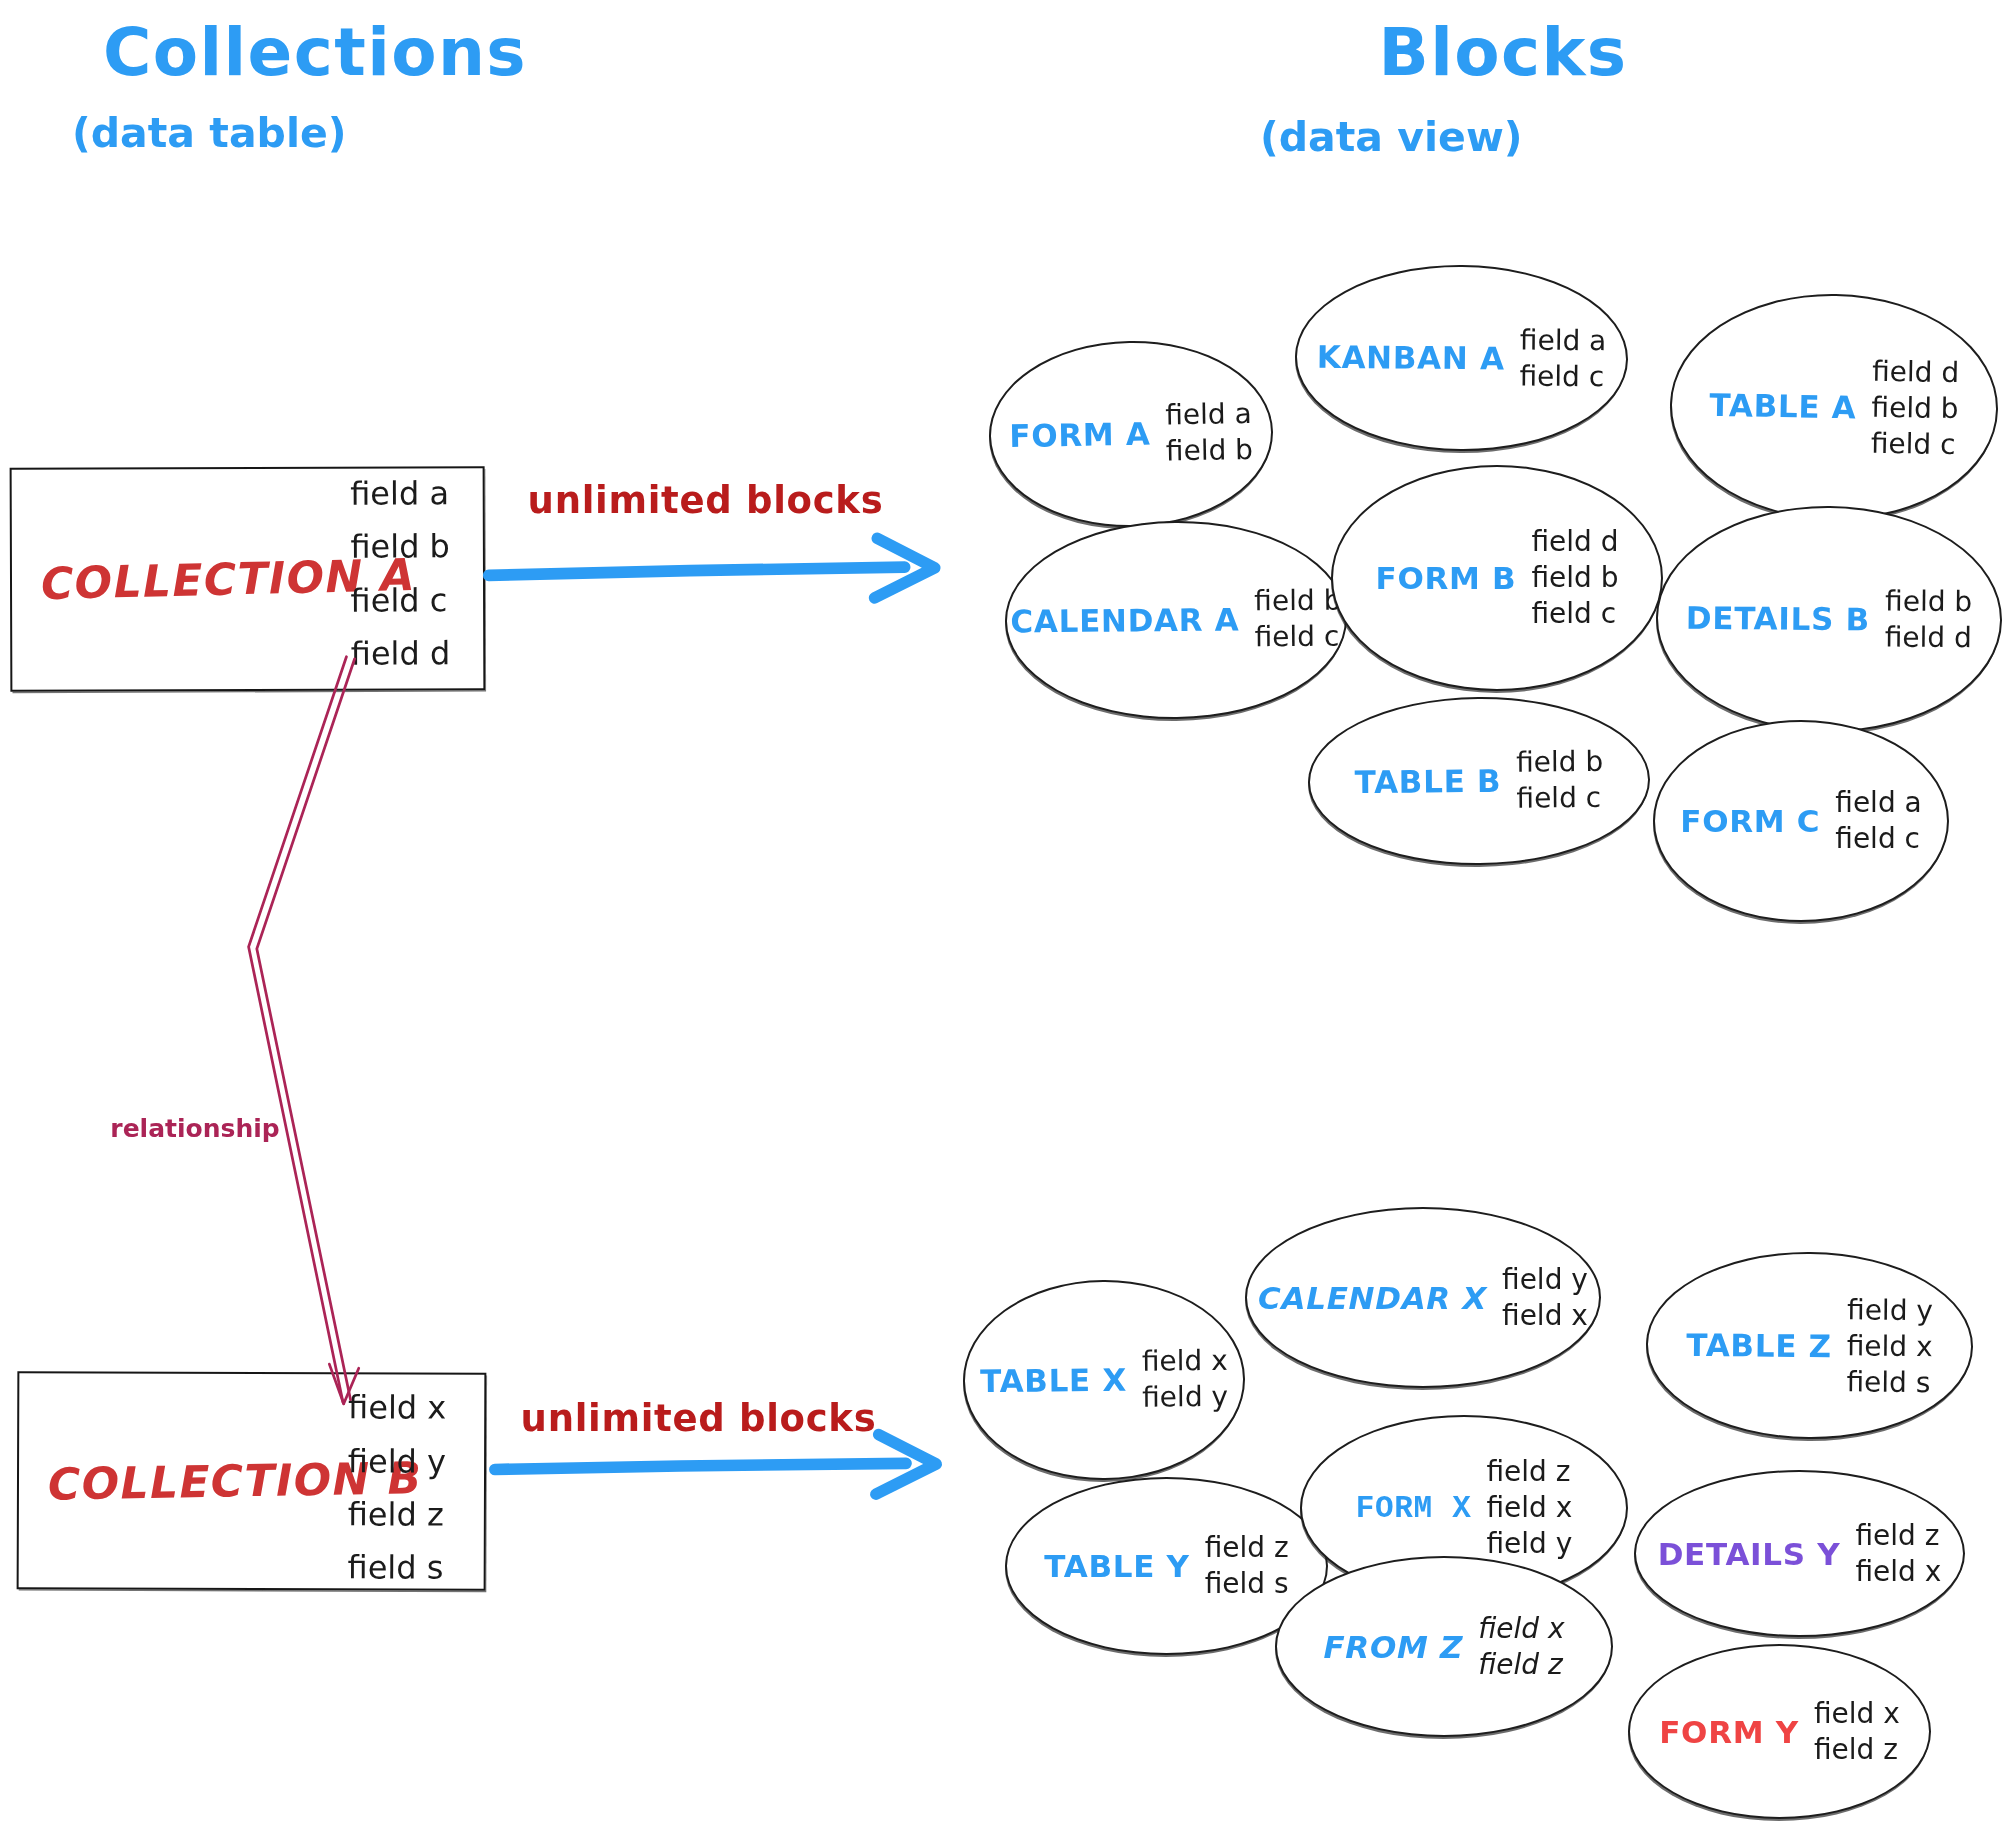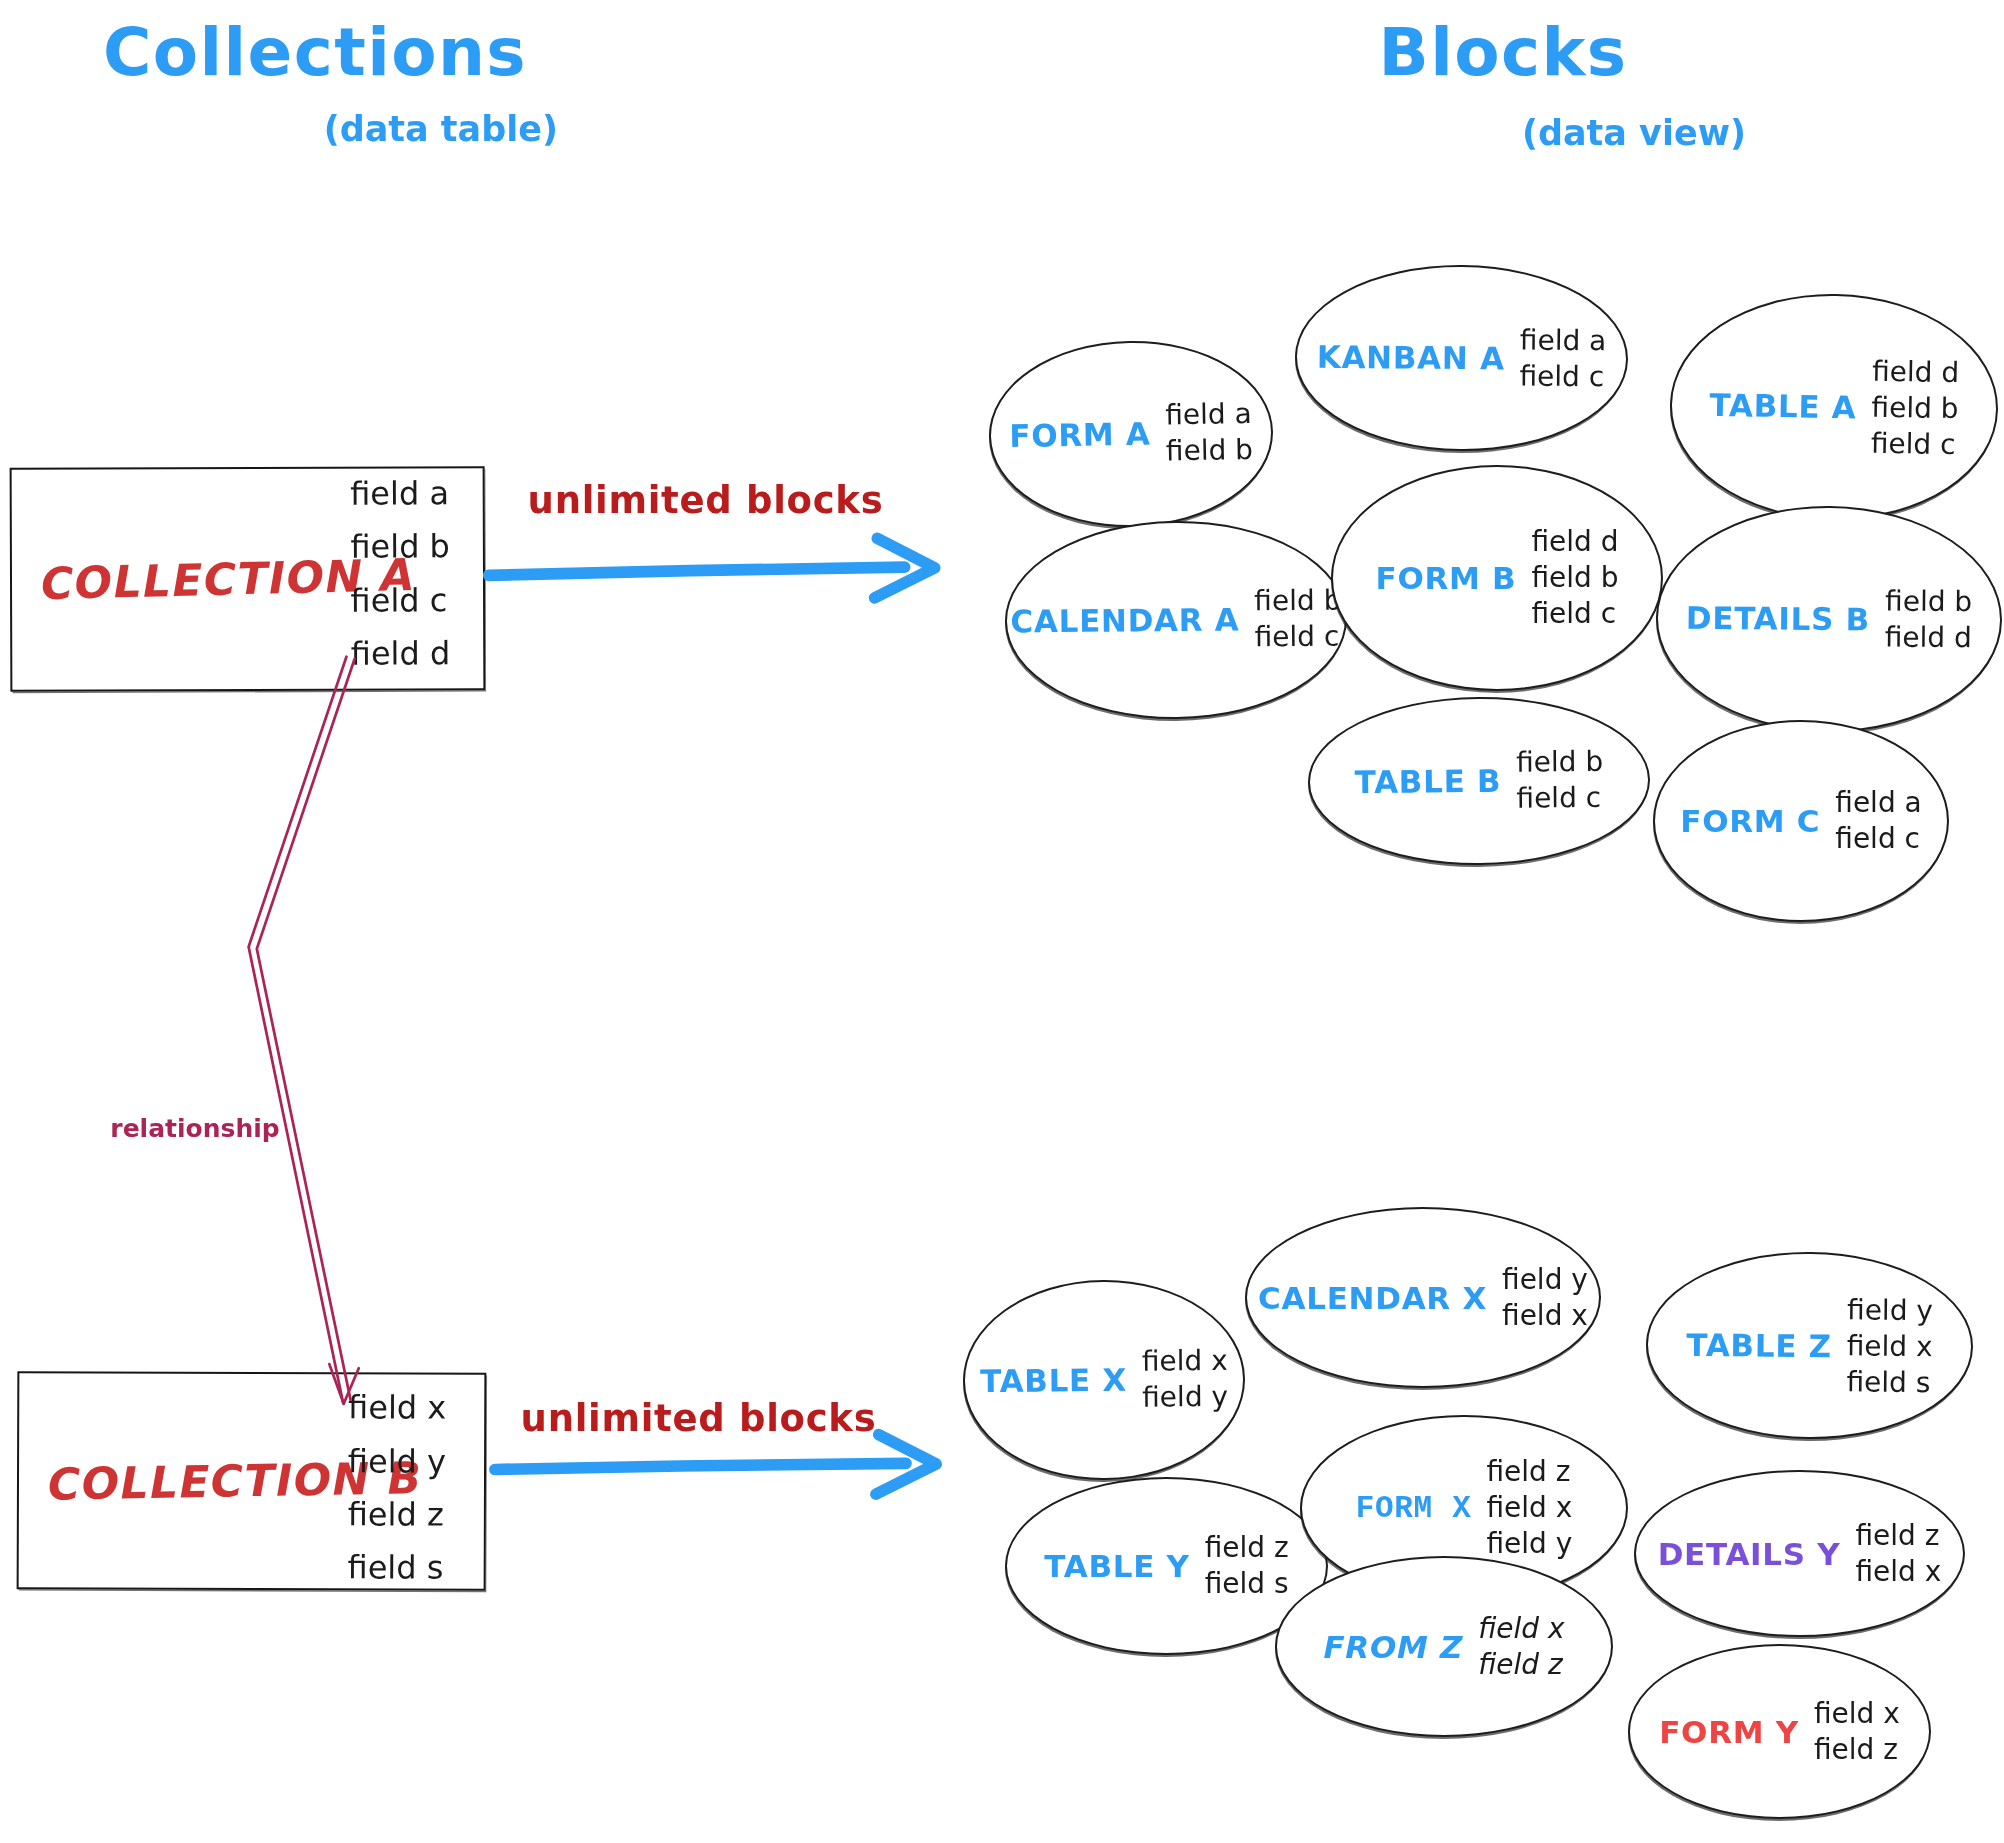--- a/index.html
+++ b/index.html
@@ -1,20 +1,20 @@
 <!DOCTYPE html>
 <html style="font-size:11px"><head>
 <meta charset="utf-8">
 <style>
   html,body{margin:0;padding:0;background:#ffffff;}
   body{font-family:"DejaVu Sans","Liberation Sans",sans-serif;}
   .canvas{position:relative;width:2005px;height:1843px;background:#ffffff;overflow:hidden;}
 
   .diagram-title{position:absolute;text-align:center;color:#2d9cf4;font-weight:700;font-size:66px;letter-spacing:1.4px;white-space:nowrap;}
-  .diagram-subtitle{position:absolute;text-align:right;color:#2d9cf4;font-weight:600;font-size:35px;white-space:nowrap;}
+  .diagram-subtitle{position:absolute;text-align:left;color:#2d9cf4;font-weight:600;font-size:41px;white-space:nowrap;}
 
   .collection-box{position:absolute;background:#ffffff;border:2.7px solid #161616;box-shadow:1.4px 2.1px 0 -0.7px rgba(22,22,22,.6);}
   .collection-name{position:absolute;left:29px;top:50%;transform:translateY(-50%) rotate(-1.2deg);font-size:44px;font-weight:700;font-style:italic;letter-spacing:1.4px;color:#ce3434;white-space:nowrap;}
   .collection-fields{position:absolute;display:flex;flex-direction:column;gap:18px;}
   .collection-field{font-size:32px;line-height:1.1;color:#1b1b1b;white-space:nowrap;}
 
   .arrow-label{position:absolute;color:#b91c1c;font-size:37px;font-weight:600;text-align:center;letter-spacing:0.7px;white-space:nowrap;}
   .relationship-label{position:absolute;color:#ab2456;font-size:25px;font-weight:600;text-align:center;white-space:nowrap;}
 
   .block-cluster{position:absolute;inset:0;}
@@ -122,21 +122,21 @@
     </div>
   <div class="block-cluster">
       <div class="block-ellipse" style="left: 963px; top: 1280px; width: 282px; height: 200px; transform: rotate(-0.5deg);">
         <span class="block-label" style="color: rgb(45, 156, 244);">TABLE X</span>
         <div class="block-fields">
           <span class="block-field">field x</span>
           <span class="block-field">field y</span>
         </div>
       </div>
       <div class="block-ellipse" style="left: 1245px; top: 1207px; width: 356px; height: 181px; transform: rotate(0deg);">
-        <span class="block-label" style="color: rgb(45, 156, 244);">CALENDAR X</span>
+        <span class="block-label" style="color: rgb(45, 156, 244); font-style: italic;">CALENDAR X</span>
         <div class="block-fields">
           <span class="block-field">field y</span>
           <span class="block-field">field x</span>
         </div>
       </div>
       <div class="block-ellipse" style="left: 1646px; top: 1252px; width: 327px; height: 187px; transform: rotate(0.5deg);">
         <span class="block-label" style="color: rgb(45, 156, 244);">TABLE Z</span>
         <div class="block-fields">
           <span class="block-field">field y</span>
           <span class="block-field">field x</span>

